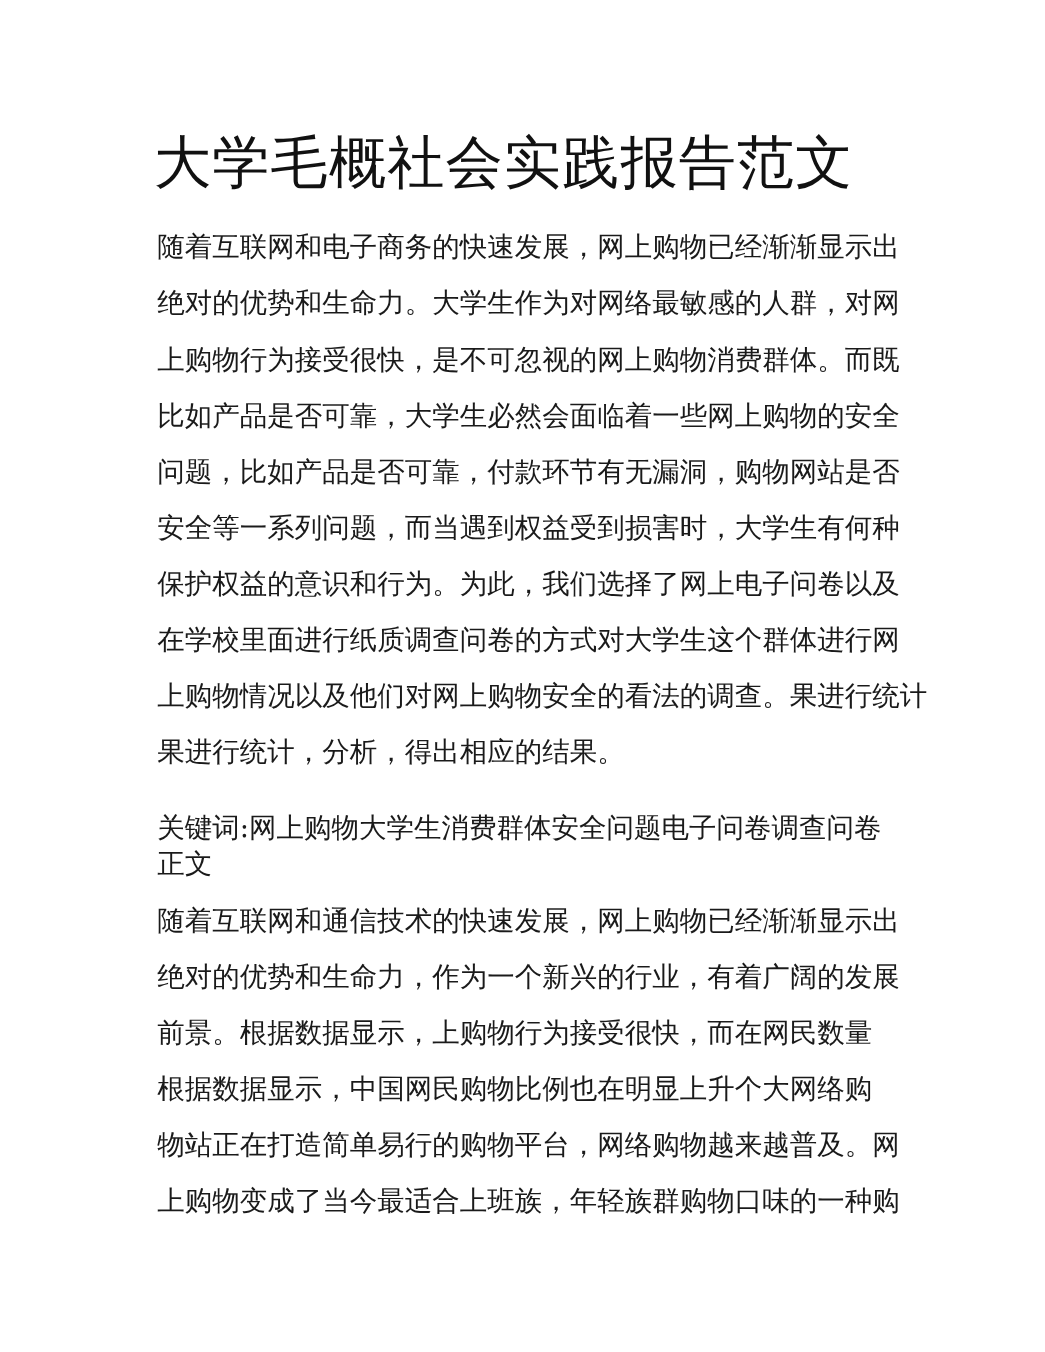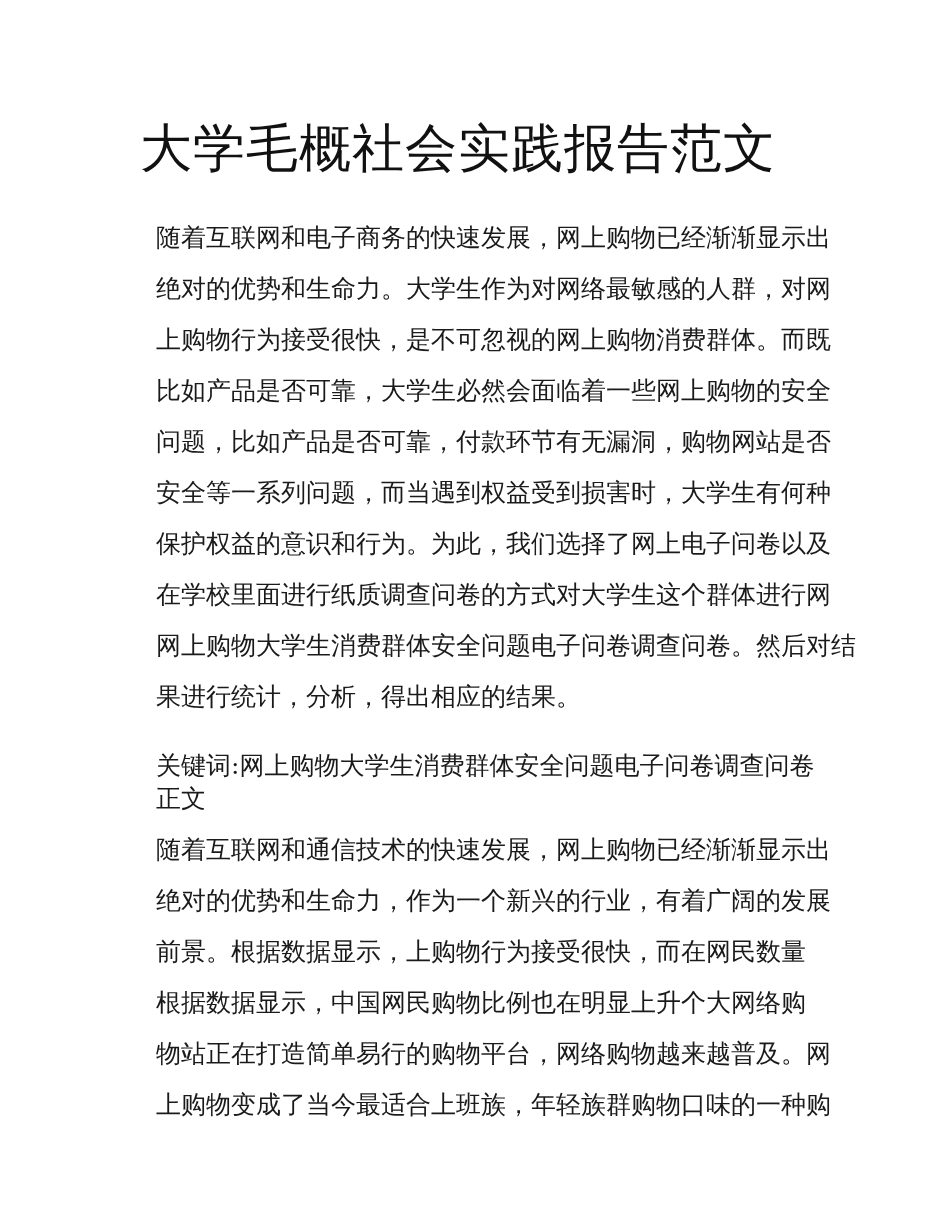--- a/index.html
+++ b/index.html
@@ -29,21 +29,21 @@
       font-size: 52px;
       font-weight: normal;
       line-height: 64px;
       letter-spacing: 1px;
       white-space: nowrap;
       color: #111111;
     }
     .line {
       position: absolute;
       left: 0;
-      margin: 16px;
+      margin: 3px;
       font-size: 25px;
       line-height: 36px;
       height: 36px;
       white-space: nowrap;
       color: #1a1a1a;
     }
   </style>
 </head>
 <body>
 
@@ -51,21 +51,21 @@
   <h1 class="title">大学毛概社会实践报告范文</h1>
 
   <p class="line" style="top:204px">随着互联网和电子商务的快速发展，网上购物已经渐渐显示出</p>
   <p class="line" style="top:255px">绝对的优势和生命力。大学生作为对网络最敏感的人群，对网</p>
   <p class="line" style="top:306px">上购物行为接受很快，是不可忽视的网上购物消费群体。而既</p>
   <p class="line" style="top:357px">比如产品是否可靠，大学生必然会面临着一些网上购物的安全</p>
   <p class="line" style="top:408px">问题，比如产品是否可靠，付款环节有无漏洞，购物网站是否</p>
   <p class="line" style="top:459px">安全等一系列问题，而当遇到权益受到损害时，大学生有何种</p>
   <p class="line" style="top:510px">保护权益的意识和行为。为此，我们选择了网上电子问卷以及</p>
   <p class="line" style="top:561px">在学校里面进行纸质调查问卷的方式对大学生这个群体进行网</p>
-  <p class="line" style="top:612px">网上购物大学生消费群体安全问题电子问卷调查问卷。然后对结</p>
+  <p class="line" style="top:612px">上购物情况以及他们对网上购物安全的看法的调查。果进行统计</p>
   <p class="line" style="top:663px">果进行统计，分析，得出相应的结果。</p>
 
   <p class="line" style="top:732px">关键词:网上购物大学生消费群体安全问题电子问卷调查问卷</p>
   <p class="line" style="top:765px">正文</p>
 
   <p class="line" style="top:816px">随着互联网和通信技术的快速发展，网上购物已经渐渐显示出</p>
   <p class="line" style="top:867px">绝对的优势和生命力，作为一个新兴的行业，有着广阔的发展</p>
   <p class="line" style="top:918px">前景。根据数据显示，上购物行为接受很快，而在网民数量</p>
   <p class="line" style="top:969px">根据数据显示，中国网民购物比例也在明显上升个大网络购</p>
   <p class="line" style="top:1020px">物站正在打造简单易行的购物平台，网络购物越来越普及。网</p>

